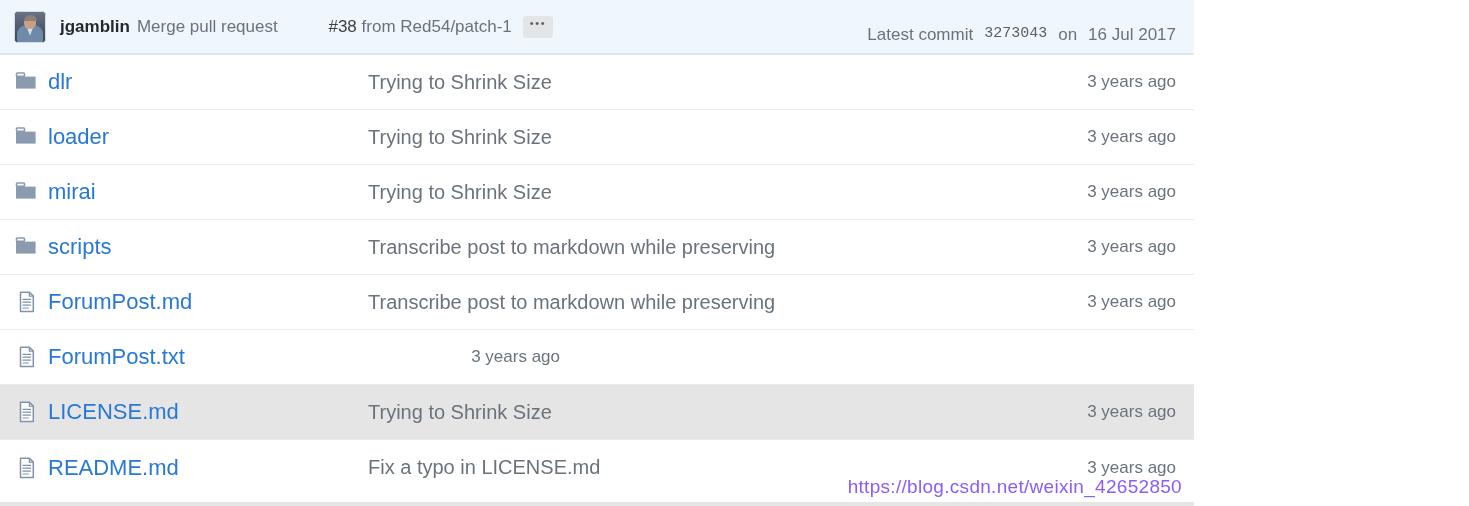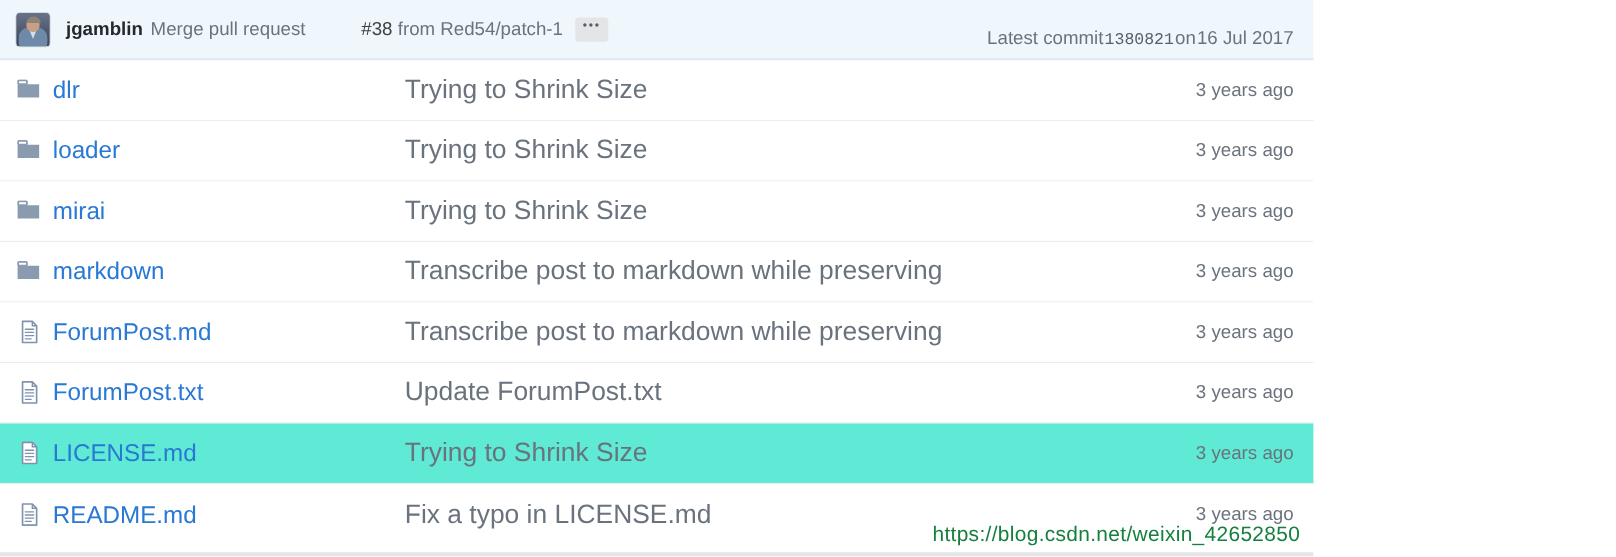--- a/index.html
+++ b/index.html
@@ -130,42 +130,42 @@
     font-family: "Liberation Sans", sans-serif;
   }
   .ellipsis-btn span { transform: translateY(-3px); }
 
   .commit-right {
     margin-left: auto;
     font-size: 17px;
     color: #6a737d;
     white-space: nowrap;
     display: flex;
-    align-items: flex-end;
-    gap: 1px;
+    align-items: flex-start;
+    gap: 11px;
     margin-top: 16px;
   }
   .commit-sha {
     font-family: "Liberation Mono", monospace;
     font-size: 15px;
     color: #55606b;
   }
 
   
   .file-list { display: block; }
 
   .file-row {
     display: flex;
     align-items: center;
     height: 55px;
     border-bottom: 1px solid #eaecef;
     box-sizing: border-box;
     background: #ffffff;
   }
-  .file-row.highlight { background: #5eead4; }
+  .file-row.highlight { background: #e5e5e5; }
   .file-row:last-child { border-bottom: none; }
 
   .cell-icon {
     width: 48px;
     flex: 0 0 48px;
     display: flex;
     justify-content: center;
     align-items: center;
     padding-left: 4px;
     box-sizing: border-box;
@@ -178,21 +178,21 @@
     white-space: nowrap;
     overflow: hidden;
     text-overflow: ellipsis;
     padding-right: 8px;
     box-sizing: border-box;
     cursor: pointer;
   }
 
   .cell-message {
     flex: 1 1 auto;
-    font-size: 24px;
+    font-size: 20px;
     color: #6a737d;
     white-space: nowrap;
     overflow: hidden;
     text-overflow: ellipsis;
     padding-right: 12px;
     box-sizing: border-box;
   }
 
   .cell-age {
     flex: 0 0 210px;
@@ -205,21 +205,21 @@
   }
 
   .icon-svg { display: block; }
 
   
   .watermark {
     position: absolute;
     right: 12px;
     bottom: 4px;
     font-size: 19px;
-    color: #15803d;
+    color: #8b5cf6;
     letter-spacing: 0.3px;
     pointer-events: none;
     white-space: nowrap;
     font-family: "Liberation Sans", sans-serif;
   }
 </style>
 </head>
 <body>
 
 <div id="file-browser">
@@ -241,21 +241,21 @@
       <span class="pr-link">#38</span>
       <span>from Red54/patch-1</span>
     </span>
 
     <button class="ellipsis-btn">
       <span>•••</span>
     </button>
 
     <div class="commit-right">
       <span>Latest commit</span>
-      <span class="commit-sha">1380821</span>
+      <span class="commit-sha">3273043</span>
       <span>on</span>
       <span>16 Jul 2017</span>
     </div>
   </div>
 
   <div class="file-list" id="file-list-root">
       <div class="file-row">
         <div class="cell-icon">
           <svg class="icon-svg" width="22" height="20" viewBox="0 0 22 20" aria-hidden="true">
             <rect x="1.5" y="1" width="8" height="3.4" rx="0.8" fill="none" stroke="#8a9bb0" stroke-width="1.6"></rect>
@@ -288,21 +288,21 @@
         <div class="cell-message">Trying to Shrink Size</div>
         <div class="cell-age">3 years ago</div>
       </div>
       <div class="file-row">
         <div class="cell-icon">
           <svg class="icon-svg" width="22" height="20" viewBox="0 0 22 20" aria-hidden="true">
             <rect x="1.5" y="1" width="8" height="3.4" rx="0.8" fill="none" stroke="#8a9bb0" stroke-width="1.6"></rect>
             <path d="M1 4.6 H20.6 V16.6 H1 Z" fill="#8a9bb0"></path>
           </svg>
         </div>
-        <div class="cell-name">markdown</div>
+        <div class="cell-name">scripts</div>
         <div class="cell-message">Transcribe post to markdown while preserving</div>
         <div class="cell-age">3 years ago</div>
       </div>
       <div class="file-row">
         <div class="cell-icon">
           <svg class="icon-svg" width="20" height="22" viewBox="0 0 20 22" aria-hidden="true">
             <path d="M4.5 1.2 H13.4 L17.3 5.1 V20.4 H4.5 Z" fill="#ffffff" stroke="#7f93ad" stroke-width="1.5" stroke-linejoin="round"></path>
             <path d="M13.4 1.2 V5.1 H17.3" fill="none" stroke="#7f93ad" stroke-width="1.3"></path>
             <g stroke="#7f93ad" stroke-width="1.2" stroke-linecap="round">
               <line x1="7" y1="8.3" x2="14.6" y2="8.3"></line>
@@ -323,21 +323,20 @@
             <path d="M13.4 1.2 V5.1 H17.3" fill="none" stroke="#7f93ad" stroke-width="1.3"></path>
             <g stroke="#7f93ad" stroke-width="1.2" stroke-linecap="round">
               <line x1="7" y1="8.3" x2="14.6" y2="8.3"></line>
               <line x1="7" y1="11.2" x2="14.6" y2="11.2"></line>
               <line x1="7" y1="14.1" x2="14.6" y2="14.1"></line>
               <line x1="7" y1="17" x2="12.4" y2="17"></line>
             </g>
           </svg>
         </div>
         <div class="cell-name">ForumPost.txt</div>
-        <div class="cell-message">Update ForumPost.txt</div>
         <div class="cell-age">3 years ago</div>
       </div>
       <div class="file-row highlight">
         <div class="cell-icon">
           <svg class="icon-svg" width="20" height="22" viewBox="0 0 20 22" aria-hidden="true">
             <path d="M4.5 1.2 H13.4 L17.3 5.1 V20.4 H4.5 Z" fill="#ffffff" stroke="#7f93ad" stroke-width="1.5" stroke-linejoin="round"></path>
             <path d="M13.4 1.2 V5.1 H17.3" fill="none" stroke="#7f93ad" stroke-width="1.3"></path>
             <g stroke="#7f93ad" stroke-width="1.2" stroke-linecap="round">
               <line x1="7" y1="8.3" x2="14.6" y2="8.3"></line>
               <line x1="7" y1="11.2" x2="14.6" y2="11.2"></line>

